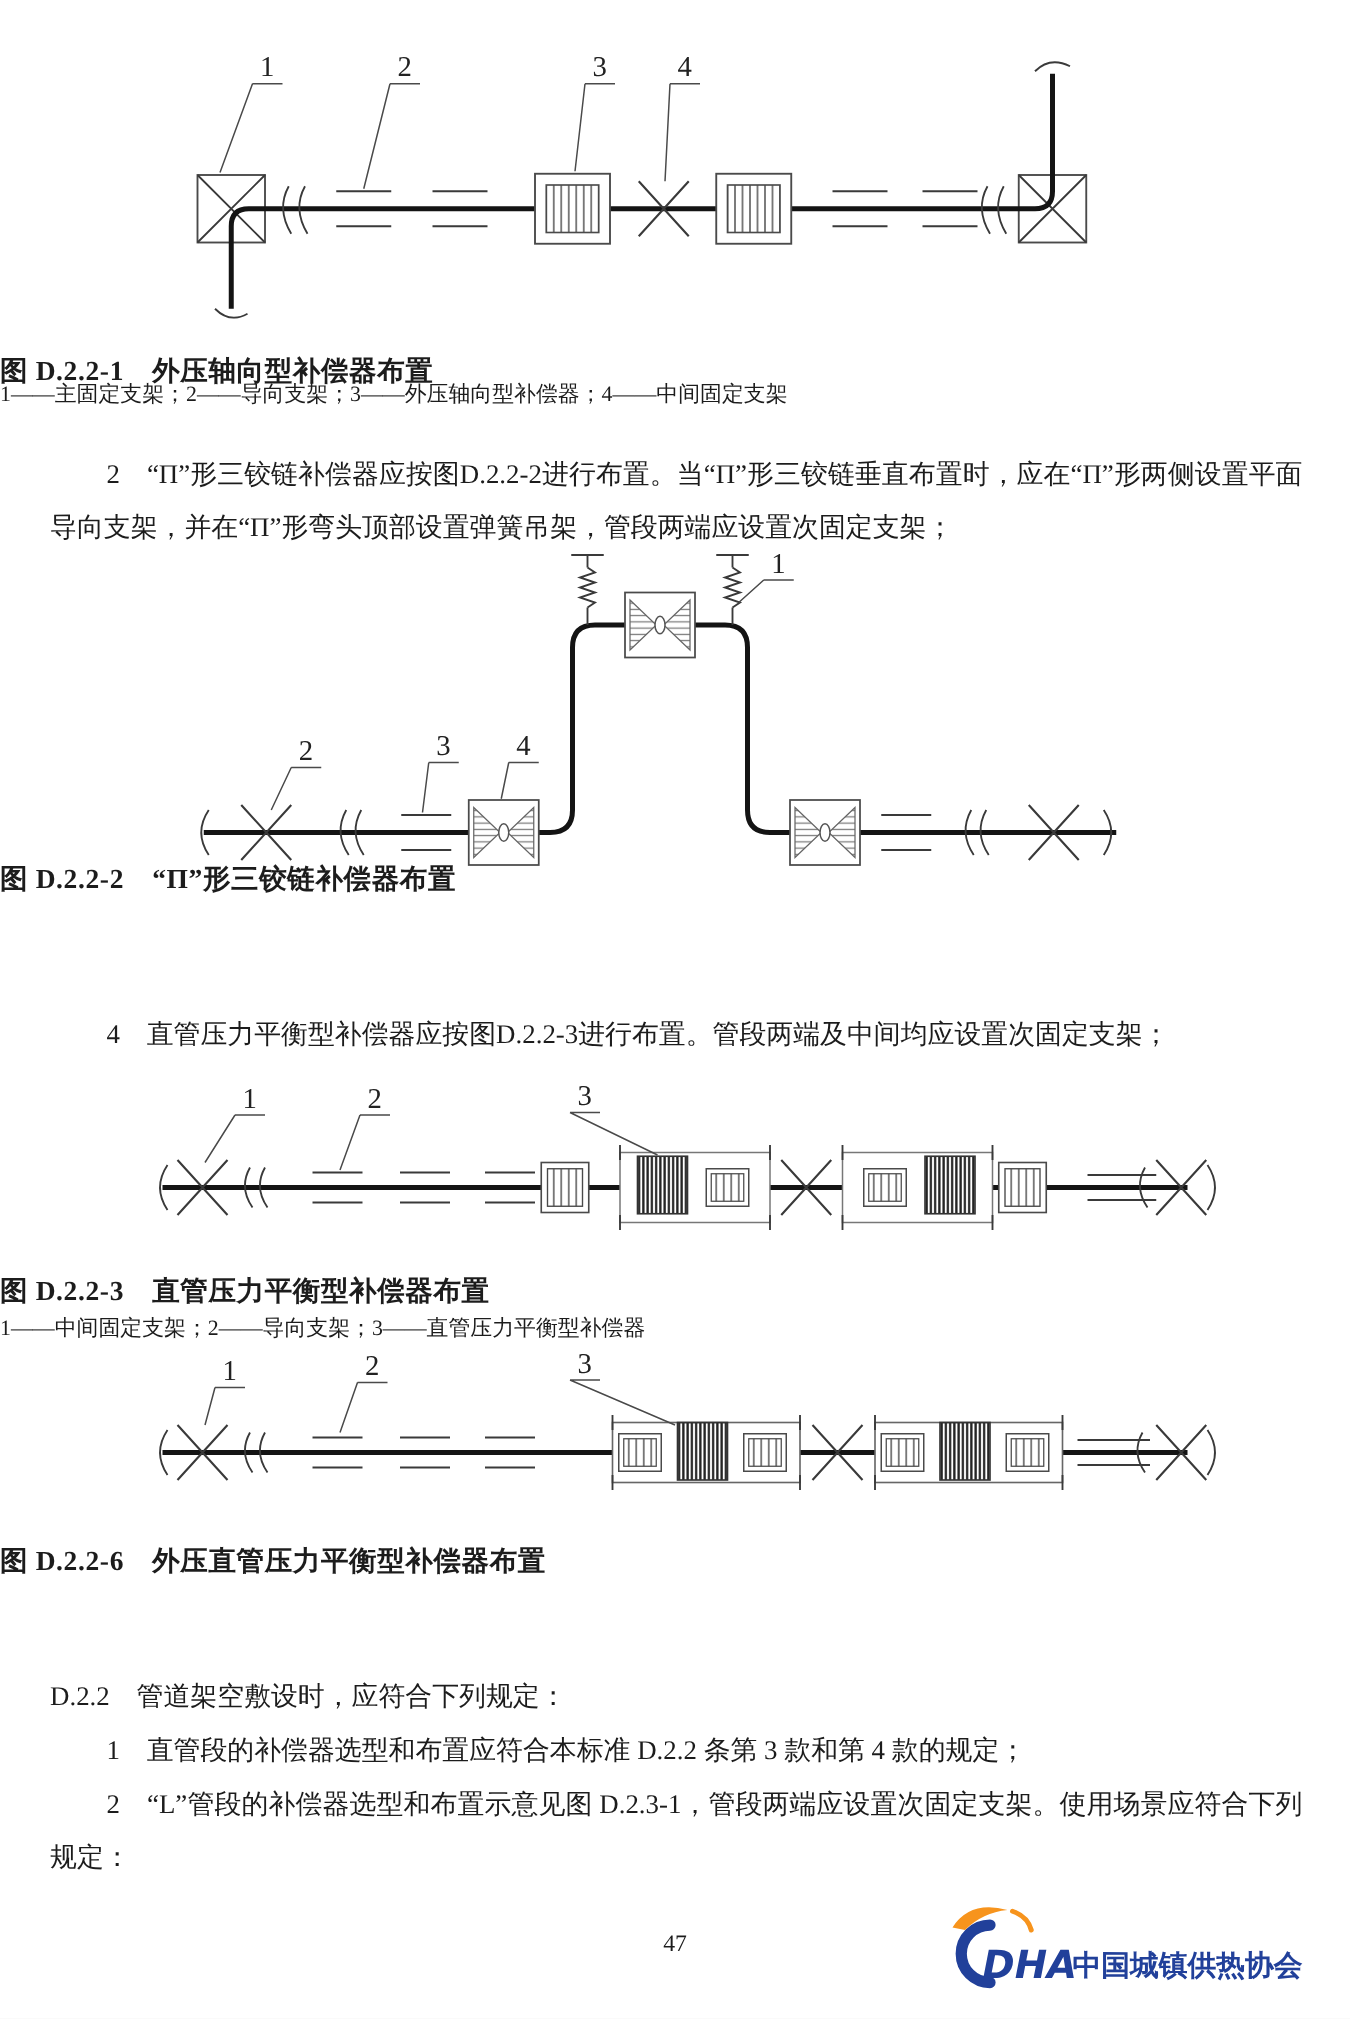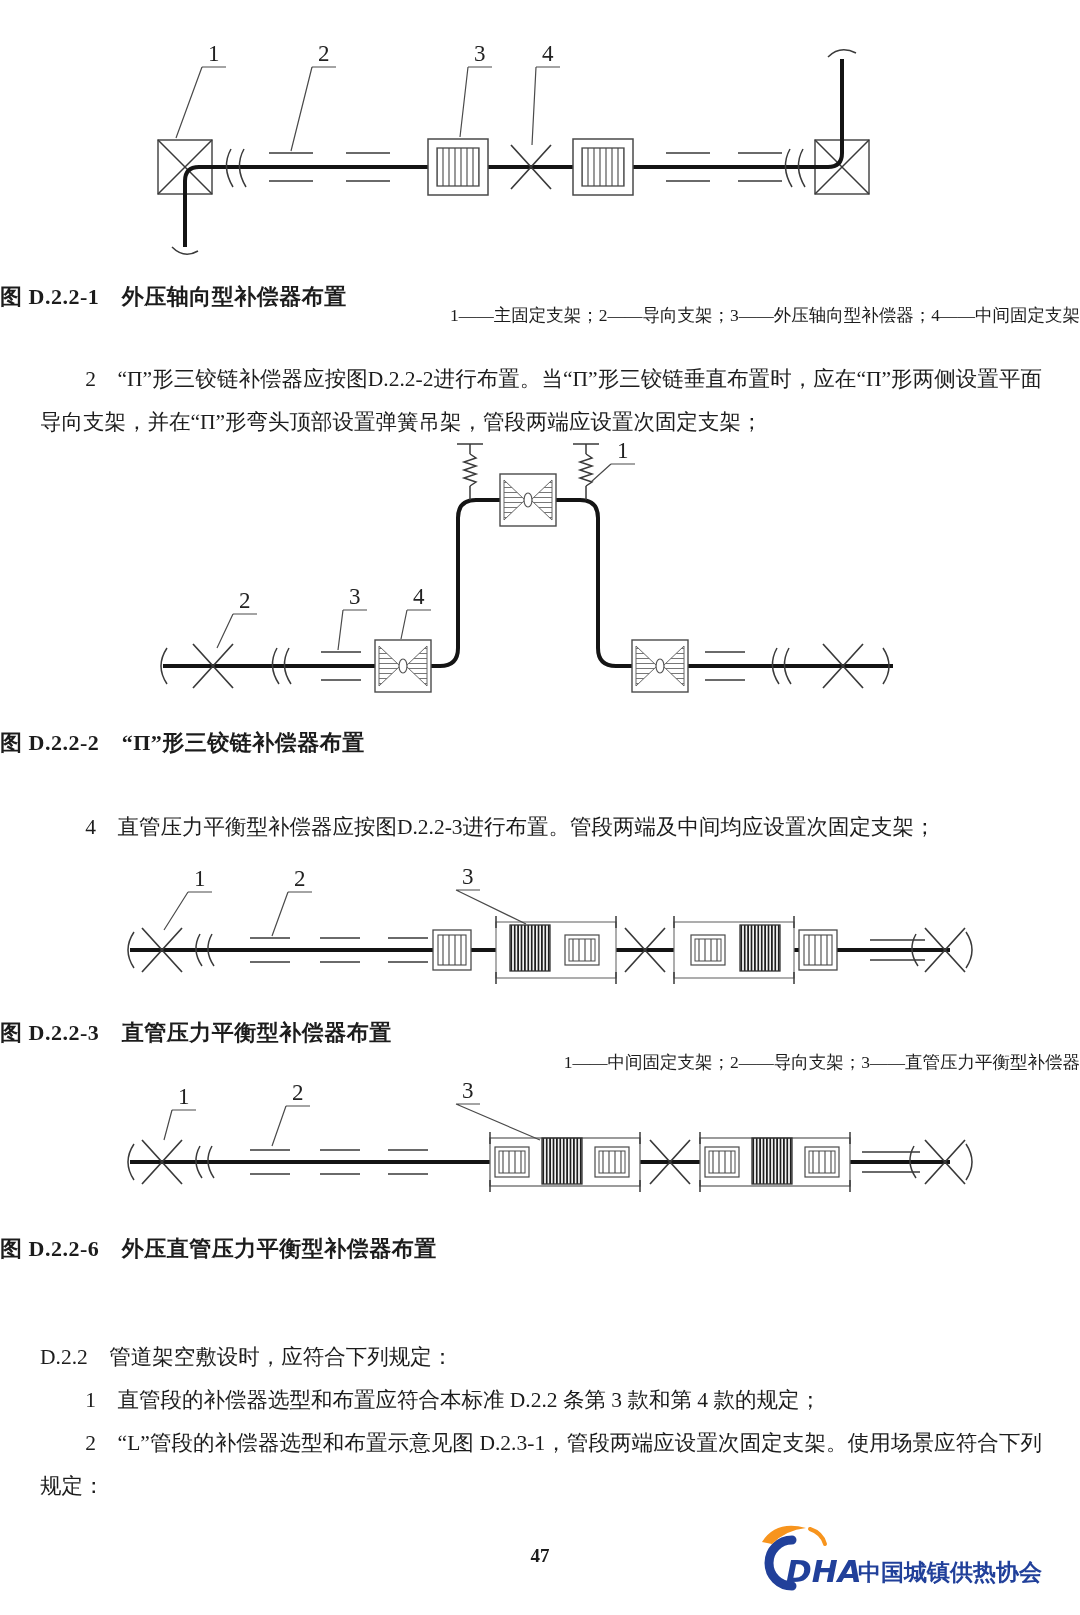--- a/index.html
+++ b/index.html
@@ -1,29 +1,29 @@
 <!DOCTYPE html>
 <html><head>
 <meta charset="utf-8">
 <style>
   html,body{margin:0;padding:0;background:#f2f2f2;}
   #page{position:relative;width:1080px;height:1615px;margin:0 auto;background:#ffffff;
         font-family:"Liberation Serif","DejaVu Serif",serif;color:#1c1c1c;overflow:hidden;}
   .cap{position:absolute;left:0;width:100%;text-align:left;font-weight:bold;font-size:22px;letter-spacing:.5px;margin-top:16px;}
-  .leg{position:absolute;left:0;width:100%;text-align:right;font-size:17.5px;}
+  .leg{position:absolute;left:0;width:100%;text-align:left;font-size:17.5px;}
   .para{position:absolute;left:40px;width:1002px;font-size:21.5px;line-height:2.0;text-align:justify;}
   .indent{text-indent:2.1em;}
   .diagram{position:absolute;}
   svg{display:block;}
   svg text.lab{font-family:"Liberation Serif","DejaVu Serif",serif;font-size:23px;fill:#222;}
   .pipe{fill:none;stroke:#141414;stroke-width:4;}
   .thin{fill:none;stroke:#3a3a3a;stroke-width:1.5;}
   .box{fill:#ffffff;stroke:#4a4a4a;stroke-width:1.5;}
   .ldr{fill:none;stroke:#4a4a4a;stroke-width:1.2;}
-  #pagenum{position:absolute;top:1545px;left:0;width:100%;text-align:center;font-size:19px;font-weight:bold;}
+  #pagenum{position:absolute;top:1545px;left:0;width:100%;text-align:center;font-size:19px;}
   #logo{position:absolute;top:1524px;right:38px;}
 </style>
 </head>
 <body>
 
 <div id="page">
 
   <svg width="0" height="0" style="position:absolute">
     <defs>
       <pattern id="hatchL" width="6" height="8" patternUnits="userSpaceOnUse">
@@ -118,21 +118,21 @@
     <path class="ldr" d="M486 36 H510 M486 36 L466 54"></path>
     <path class="ldr" d="M108 186 H132 M108 186 L92 220"></path>
     <path class="ldr" d="M218 182 H242 M218 182 L213 222"></path>
     <path class="ldr" d="M282 182 H306 M282 182 L276 211"></path>
     <text class="lab" x="492" y="30">1</text>
     <text class="lab" x="114" y="180">2</text>
     <text class="lab" x="224" y="176">3</text>
     <text class="lab" x="288" y="176">4</text>
   </svg>
 
-  <div class="cap" style="top:712px">图 D.2.2-2　“Π”形三铰链补偿器布置</div>
+  <div class="cap" style="top:672px">图 D.2.2-2　“Π”形三铰链补偿器布置</div>
 
   <p class="para indent" style="top:784px">4　直管压力平衡型补偿器应按图D.2.2-3进行布置。管段两端及中间均应设置次固定支架；</p>
 
   <svg class="diagram" style="top:868px;left:100px" width="880" height="125" viewBox="0 0 880 125">
     <path class="pipe" d="M30 82 H850"></path>
     <path class="thin" d="M34 64 q-12 18 0 36"></path>
     <path class="thin" d="M866 64 q12 18 0 36"></path>
     <use href="#xsupport" x="62" y="82"></use>
     <path class="thin" d="M100 66 q-9 16 2 32 M112 66 q-9 16 2 32"></path>
     <g>

